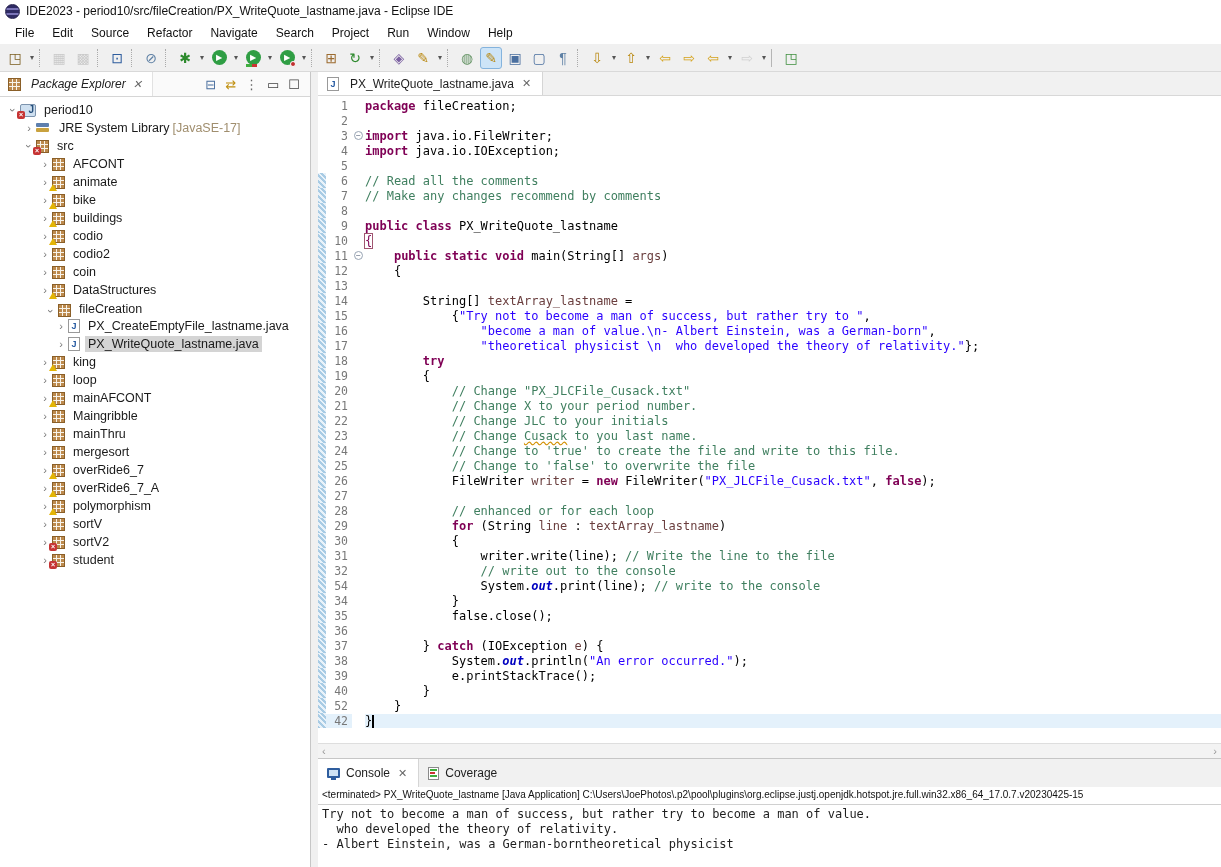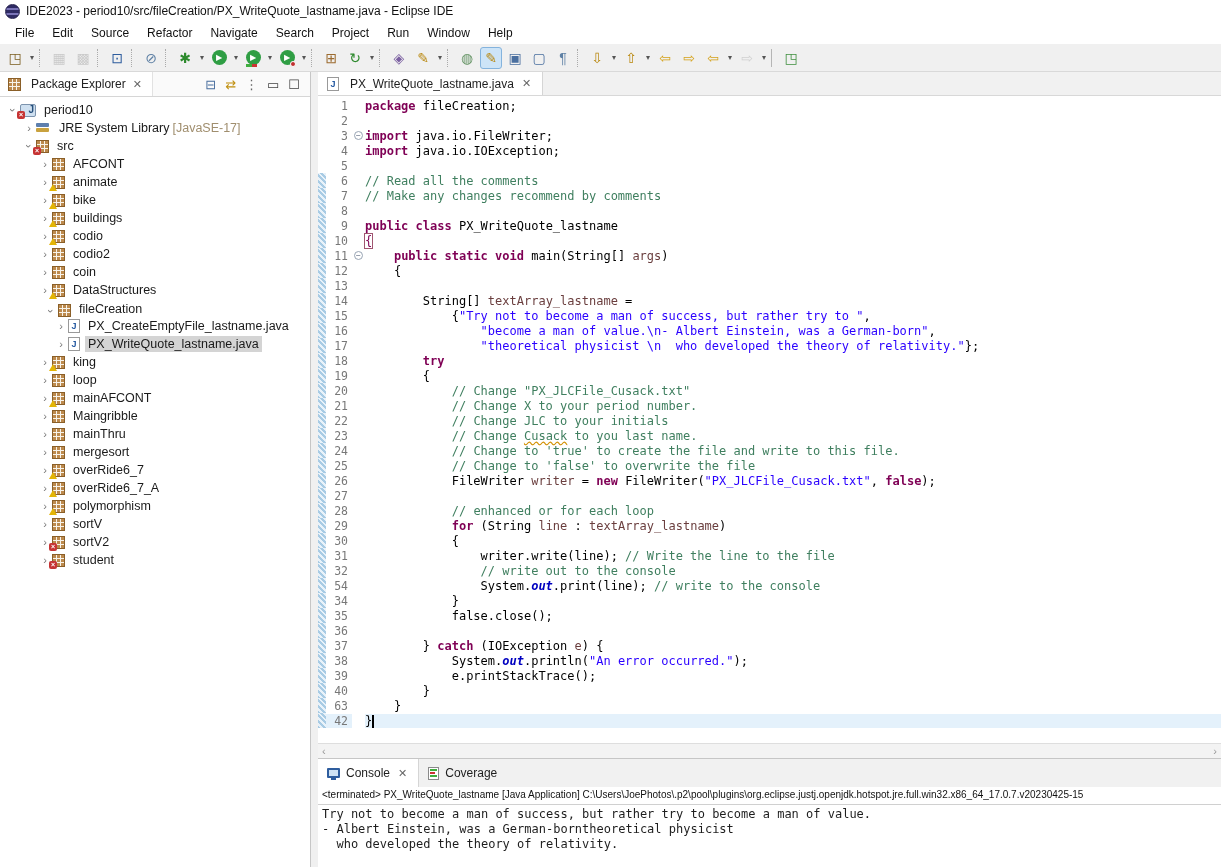--- a/index.html
+++ b/index.html
@@ -32,21 +32,21 @@
   .tb-badge-cov { position:absolute; bottom:2px; left:4px; width:11px; height:3px;
     background:linear-gradient(to right,#3fae3f 55%,#cc3333 55%); }
   .tb-badge-prof { position:absolute; bottom:2px; right:2px; width:6px; height:6px; border-radius:50%; background:#c03030; border:1px solid #fff;}
   
   #main { position:absolute; top:72px; left:0; right:0; bottom:0; display:flex; }
   #left { width:311px; border-right:1px solid #c6c6c6; background:#fff; display:flex; flex-direction:column; }
   #sash { width:7px; background:#f0f0f0; cursor:col-resize; }
   #right { flex:1; min-width:0; display:flex; flex-direction:column; }
   
   #pe-header { height:25px; display:flex; align-items:center; background:#fafafa; border-bottom:1px solid #d6d6d6; }
-  #pe-tab { display:flex; align-items:center; gap:5px; height:100%; padding:0 8px; background:#fff; border-right:1px solid #e2e2e2; }
+  #pe-tab { display:flex; align-items:center; gap:5px; height:100%; padding:0 8px; background:#fff; border-right:1px solid #e2e2e2;font-style:italic; }
   #pe-tab-label { color:#222; }
   .tab-close { color:#666; font-size:11px; padding:0 2px; }
   #pe-actions { margin-left:auto; display:flex; align-items:center; gap:9px; padding-right:10px; color:#555; }
   .pe-act { font-size:13px; line-height:1; }
   #tree { flex:1; overflow:hidden; padding-top:4px; }
   .tree-row { height:18px; display:flex; align-items:center; white-space:nowrap; font-size:12.5px; }
   .chev { width:14px; color:#7a7a7a; font-size:11px; text-align:center; flex:none; }
   .chev.exp { transform:rotate(90deg); }
   .ticon { position:relative; flex:none; margin-right:5px; }
   .i-pkg { width:13px; height:13px; background:#bd8a4d; border:1px solid #8a5f28;
@@ -500,21 +500,21 @@
           <div class="code-line"><span class="hatch on"></span><span class="lnum">31</span><span class="foldc"></span><span class="ctext"><span class="tk-p">                writer.write(line); </span><span class="tk-c">// Write the line to the file</span></span></div>
           <div class="code-line"><span class="hatch on"></span><span class="lnum">32</span><span class="foldc"></span><span class="ctext"><span class="tk-p">                </span><span class="tk-c">// write out to the console</span></span></div>
           <div class="code-line"><span class="hatch on"></span><span class="lnum">54</span><span class="foldc"></span><span class="ctext"><span class="tk-p">                System.</span><span class="tk-f">out</span><span class="tk-p">.print(line); </span><span class="tk-c">// write to the console</span></span></div>
           <div class="code-line"><span class="hatch on"></span><span class="lnum">34</span><span class="foldc"></span><span class="ctext"><span class="tk-p">            }</span></span></div>
           <div class="code-line"><span class="hatch on"></span><span class="lnum">35</span><span class="foldc"></span><span class="ctext"><span class="tk-p">            false.close();</span></span></div>
           <div class="code-line"><span class="hatch on"></span><span class="lnum">36</span><span class="foldc"></span><span class="ctext"></span></div>
           <div class="code-line"><span class="hatch on"></span><span class="lnum">37</span><span class="foldc"></span><span class="ctext"><span class="tk-p">        } </span><span class="tk-k">catch</span><span class="tk-p"> (IOException </span><span class="tk-v">e</span><span class="tk-p">) {</span></span></div>
           <div class="code-line"><span class="hatch on"></span><span class="lnum">38</span><span class="foldc"></span><span class="ctext"><span class="tk-p">            System.</span><span class="tk-f">out</span><span class="tk-p">.println(</span><span class="tk-s">"An error occurred."</span><span class="tk-p">);</span></span></div>
           <div class="code-line"><span class="hatch on"></span><span class="lnum">39</span><span class="foldc"></span><span class="ctext"><span class="tk-p">            e.printStackTrace();</span></span></div>
           <div class="code-line"><span class="hatch on"></span><span class="lnum">40</span><span class="foldc"></span><span class="ctext"><span class="tk-p">        }</span></span></div>
-          <div class="code-line"><span class="hatch on"></span><span class="lnum">63</span><span class="foldc"></span><span class="ctext"><span class="tk-p">    }</span></span></div>
+          <div class="code-line"><span class="hatch on"></span><span class="lnum">52</span><span class="foldc"></span><span class="ctext"><span class="tk-p">    }</span></span></div>
           <div class="code-line cur"><span class="hatch on"></span><span class="lnum">42</span><span class="foldc"></span><span class="ctext"><span class="tk-p">}</span><span class="caret"></span></span></div>
         </div>
 
       <div id="hscroll">
         <span>‹</span>
         <span>›</span>
       </div>
 
       <div id="console">
         <div id="con-tabs">
@@ -526,18 +526,18 @@
           <div class="con-tab">
             <span class="i-coverage">
                 <i></i>
                 <i></i>
                 <i></i>
               </span>
             <span>Coverage</span>
           </div>
         </div>
         <div id="con-status">&lt;terminated&gt; PX_WriteQuote_lastname [Java Application] C:\Users\JoePhotos\.p2\pool\plugins\org.eclipse.justj.openjdk.hotspot.jre.full.win32.x86_64_17.0.7.v20230425-15</div>
-        <div id="con-out"><div class="con-line">Try not to become a man of success, but rather try to become a man of value.</div><div class="con-line">- Albert Einstein, was a German-borntheoretical physicist</div><div class="con-line">  who developed the theory of relativity.</div></div>
+        <div id="con-out"><div class="con-line">Try not to become a man of success, but rather try to become a man of value.</div><div class="con-line">  who developed the theory of relativity.</div><div class="con-line">- Albert Einstein, was a German-borntheoretical physicist</div></div>
       </div>
     </div>
 
   </div>
 </div>
 
 </body></html>

